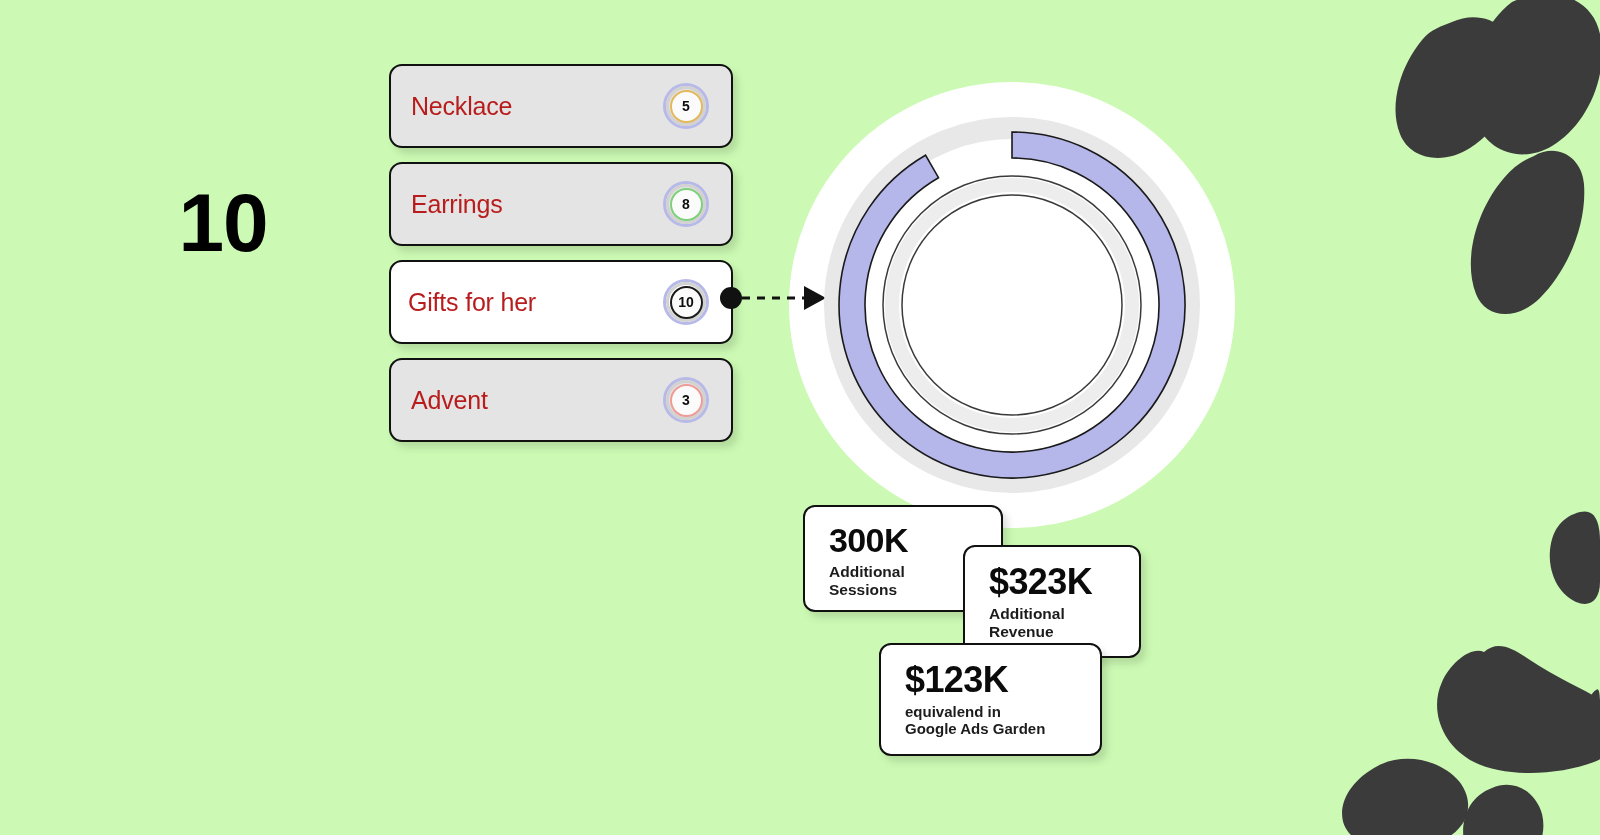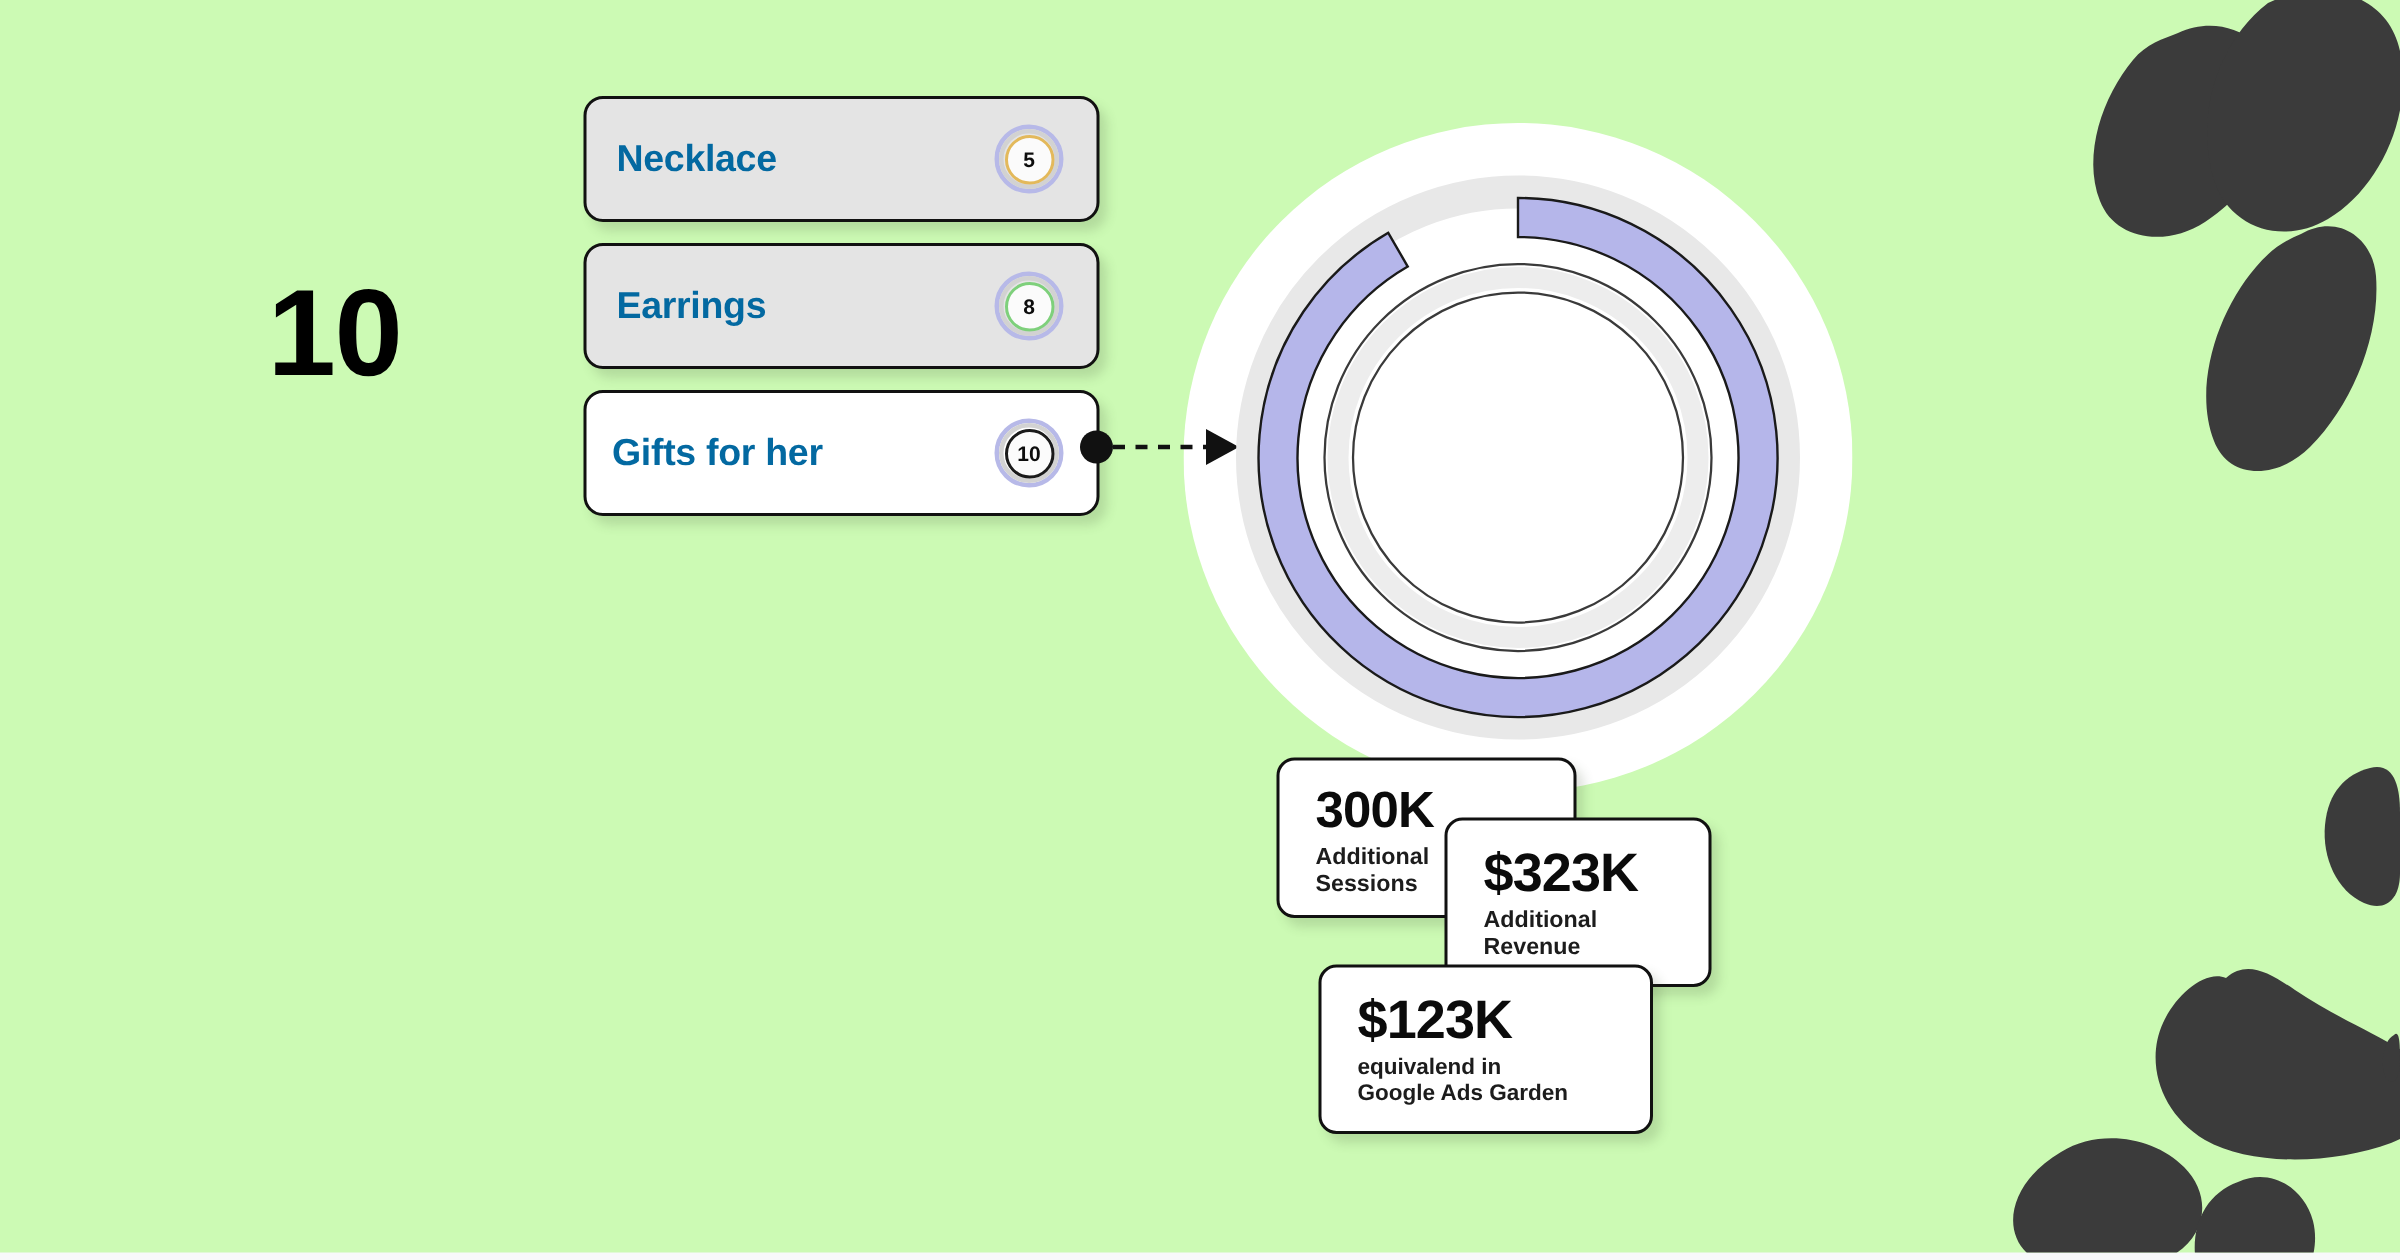--- a/index.html
+++ b/index.html
@@ -61,22 +61,22 @@
     padding: 0 22px 0 20px;
   }
   .list-row.is-selected {
     background: #ffffff;
     padding-left: 17px;
   }
 
   .row-label {
     flex: 1 1 auto;
     font-size: 25px;
-    font-weight: 700;
-    color: #0369a1;
+    font-weight: 400;
+    color: #b91c1c;
     letter-spacing: -0.2px;
     white-space: nowrap;
   }
 
   
   .badge {
     position: relative;
     flex: 0 0 auto;
     width: 46px;
     height: 46px;
@@ -171,21 +171,21 @@
   }
   .stat-label {
     margin-top: 4px;
     font-size: 15.5px;
     font-weight: 700;
     color: #1c1c1c;
     line-height: 1.18;
     white-space: pre-line;
   }
 
-  #card-sessions { left: 803px; top: 505px; width: 200px; height: 107px; z-index: 5; margin-left: 48px; }
+  #card-sessions { left: 803px; top: 505px; width: 200px; height: 107px; z-index: 5; }
   #card-revenue  { left: 963px; top: 545px; width: 178px; height: 113px; z-index: 6; }
   #card-adspend  { left: 879px; top: 643px; width: 223px; height: 113px; z-index: 7; }
 
   #card-revenue .stat-value { font-size: 36px; }
   #card-adspend .stat-value { font-size: 36px; }
   #card-adspend .stat-label { font-size: 15px; }
 </style>
 </head>
 <body>
 
@@ -236,20 +236,29 @@
       <span class="row-label">Gifts for her</span>
       <span class="badge">
         <span class="badge-halo"></span>
         <span class="badge-mid"></span>
         <span class="badge-ring" style="border-color:#1A1A1A;"></span>
         <span class="badge-num">10</span>
       </span>
     </div>
 
 
+    <div class="list-row">
+      <span class="row-label">Advent</span>
+      <span class="badge">
+        <span class="badge-halo"></span>
+        <span class="badge-mid"></span>
+        <span class="badge-ring" style="border-color:#F09C96;"></span>
+        <span class="badge-num">3</span>
+      </span>
+    </div>
 
   </div>
 
   <svg class="connector" viewBox="0 0 115 36" width="115" height="36" aria-hidden="true">
     <circle cx="13" cy="18" r="11" fill="#111111"></circle>
     <line x1="24" y1="18" x2="88" y2="18" stroke="#111111" stroke-width="3" stroke-dasharray="8 7"></line>
     <path d="M86 6 L108 18 L86 30 Z" fill="#111111"></path>
   </svg>
 
   <svg class="donut" viewBox="0 0 446 446" width="446" height="446">

